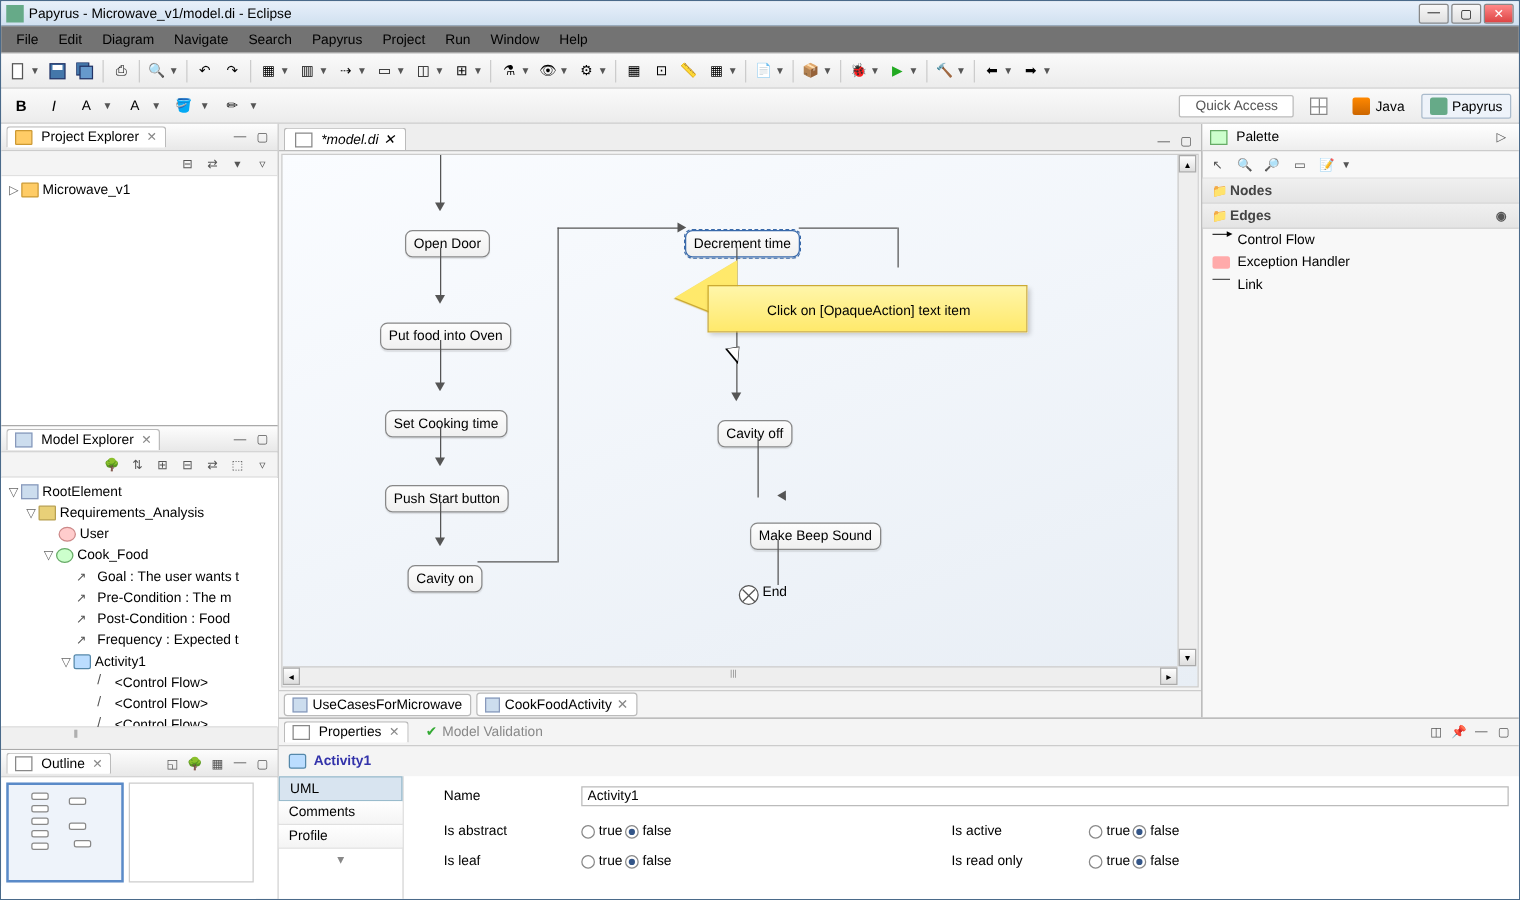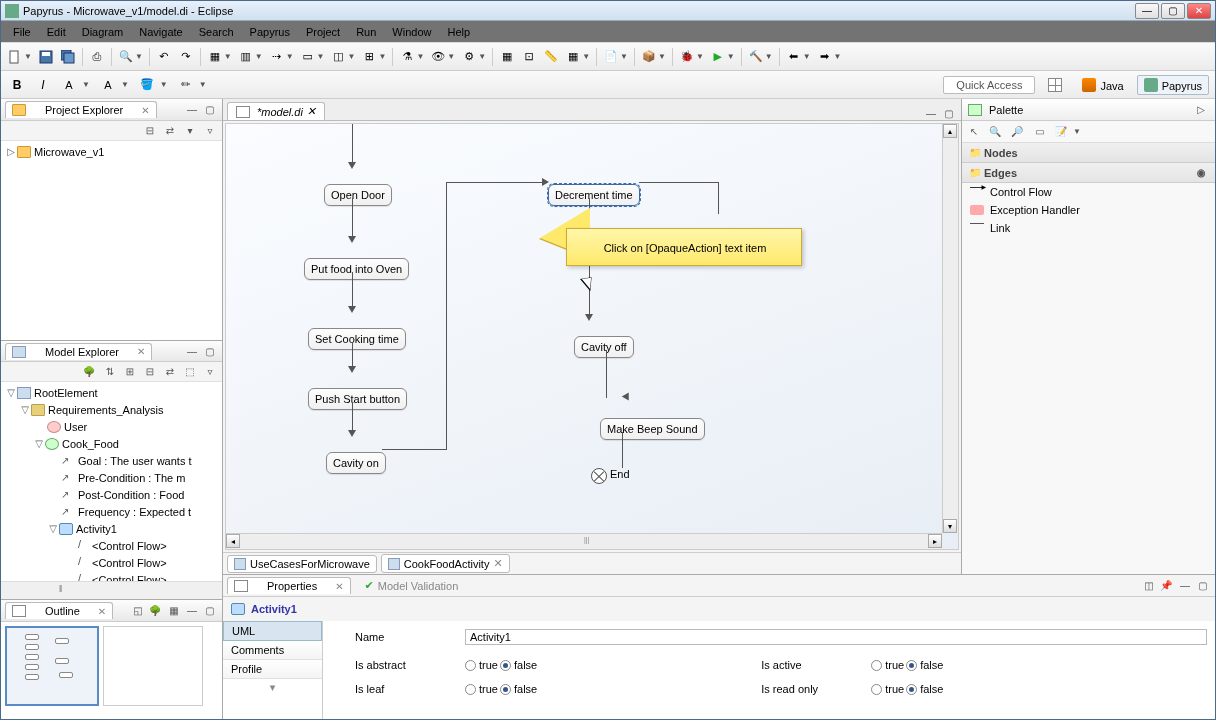--- a/index.html
+++ b/index.html
@@ -30,21 +30,21 @@
 .persp-icon.pap{ background:#6a8; border-radius:2px;}
 .persp-icon.grid{ background:#fff; border:1px solid #888; position:relative;}
 .persp-icon.grid::before,.persp-icon.grid::after{content:'';position:absolute;background:#888;}
 .persp-icon.grid::before{left:6px;top:0;width:1px;height:100%;}
 .persp-icon.grid::after{top:6px;left:0;height:1px;width:100%;}
 
 .main-area { flex: 1; display: flex; overflow: hidden; }
 
 .left-col { width: 222px; display: flex; flex-direction: column; border-right: 1px solid #aaa; background: #f4f4f4;}
 .view-header { height: 22px; background: linear-gradient(#fdfdfd,#e8e8e8); border-bottom: 1px solid #ccc; display: flex; align-items: center; padding: 0 4px; }
-.view-tab { padding: 2px 6px; border: 1px solid #bbb; border-bottom:none; background: #fff; display:flex; align-items:center; gap:16px; border-radius:3px 3px 0 0;}
+.view-tab { padding: 2px 6px; border: 1px solid #bbb; border-bottom:none; background: #fff; display:flex; align-items:center; gap:4px; border-radius:3px 3px 0 0;}
 .view-tab .close-x { color:#888; font-size:10px; cursor:pointer; margin-left:2px;}
 .view-icons { margin-left: auto; display:flex; gap:2px;}
 .mini-btn{ width:16px; height:14px; display:inline-flex; align-items:center; justify-content:center; cursor:pointer; font-size:10px; color:#555;}
 .view-toolbar { height: 20px; display:flex; align-items:center; justify-content:flex-end; gap:4px; padding:0 4px; background:#f4f4f4; border-bottom:1px solid #e0e0e0;}
 .tree { flex:1; background:#fff; overflow:auto; padding: 2px 0;}
 .tree-item { display:flex; align-items:center; height:17px; padding-left:4px; cursor:pointer;}
 .tree-toggle{ width:12px; text-align:center; color:#666; font-size:10px;}
 .tree-icon{ width:14px; height:12px; margin-right:3px; display:inline-block;}
 .ico-folder{ background:#fc6; border:1px solid #c93; border-radius:1px;}
 .ico-pkg{ background:#e8d078; border:1px solid #b8a050; border-radius:1px;}
@@ -450,21 +450,21 @@
 
             <div class="flow-line" style="left:380px; top:226px; width:1px; height:48px;"></div>
             <div class="arrow-head" style="left:397px; top:270px; transform:rotate(-30deg);"></div>
             <div class="activity-node" style="left:374px; top:278px;"><span>Make Beep Sound</span></div>
 
             <div class="flow-line" style="left:396px; top:308px; width:1px; height:36px;"></div>
             <div class="end-node" style="left:365px; top:344px;"></div>
             <span style="position:absolute; left:384px; top:344px;">End</span>
 
             <div class="tooltip-tail" style="left:314px; top:84px;"></div>
-            <div class="tooltip-box" style="left:340px; top:104px; width:236px;padding-left:16px;">
+            <div class="tooltip-box" style="left:340px; top:104px; width:256px;padding-left:16px;">
               <span>Click on [OpaqueAction] text item</span>
             </div>
             <div class="cursor-arrow" style="left:358px; top:150px;"></div>
 
             <div class="hscroll" style="position:absolute; left:0; right:16px; bottom:0;">
               <div class="hscroll-btn" style="left:0">◂</div>
               <div class="hscroll-btn" style="right:0">▸</div>
             </div>
           </div>
 

